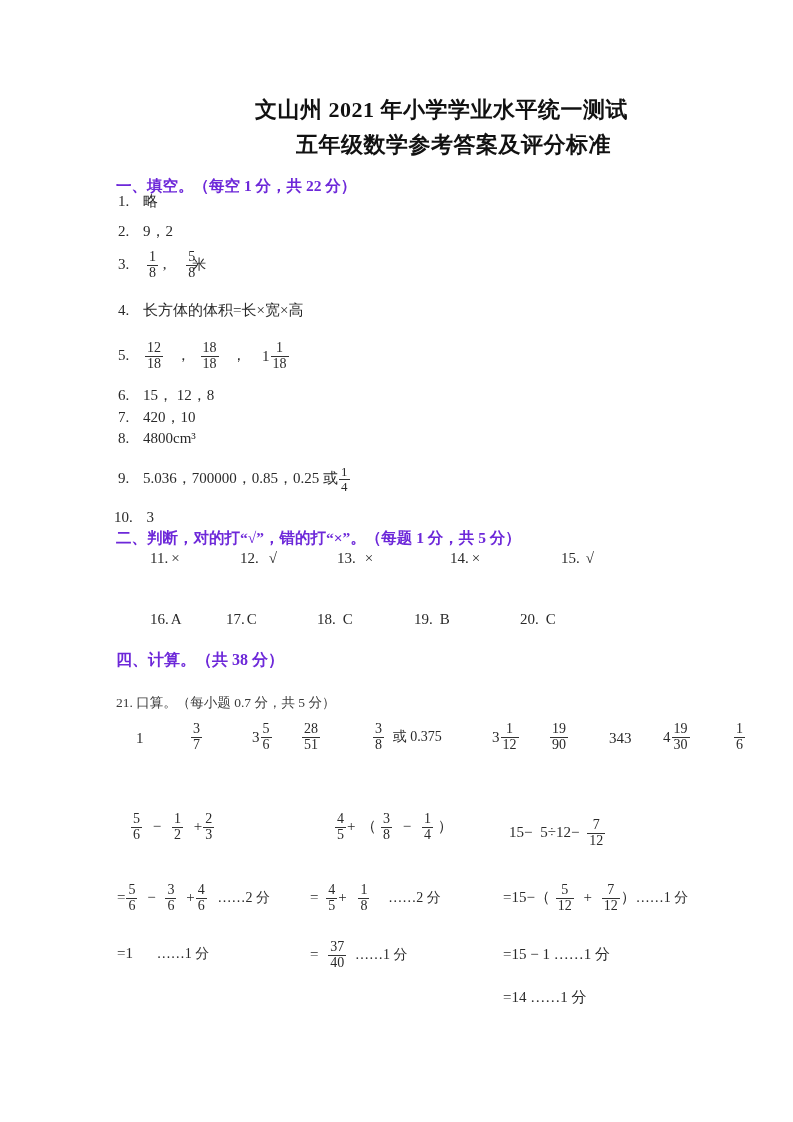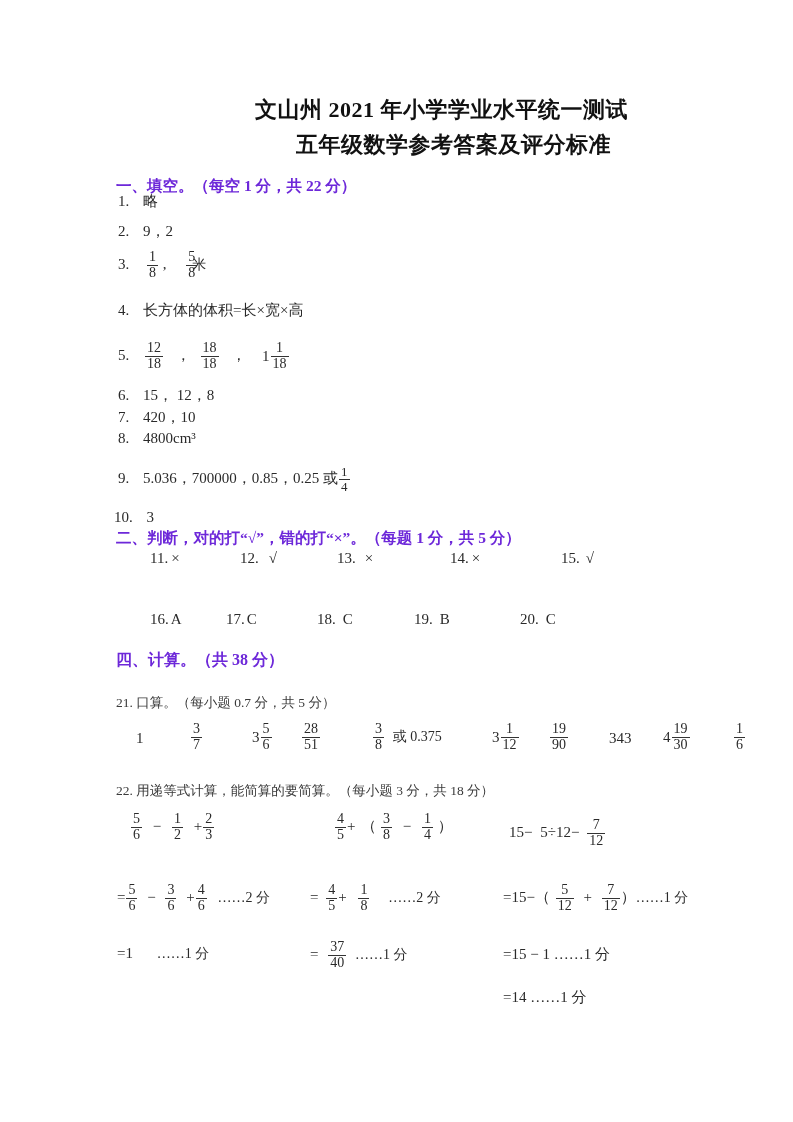--- a/index.html
+++ b/index.html
@@ -271,21 +271,20 @@
     </span>
   </div>
 
   <div class="row" style="left:733px; top:722px;">
     <span class="frac">
       <span class="num">1</span>
       <span class="den">6</span>
     </span>
   </div>
 
-  <div class="abs small-txt cjk" style="left:116px; top:782px;">22. 用递等式计算，能简算的要简算。（每小题 3 分，共 18 分）</div>
 
   <div class="row" style="left:130px; top:812px;">
     <span class="frac">
       <span class="num">5</span>
       <span class="den">6</span>
     </span>
     <span style="margin:0 6px;">−</span>
     <span class="frac">
       <span class="num">1</span>
       <span class="den">2</span>

